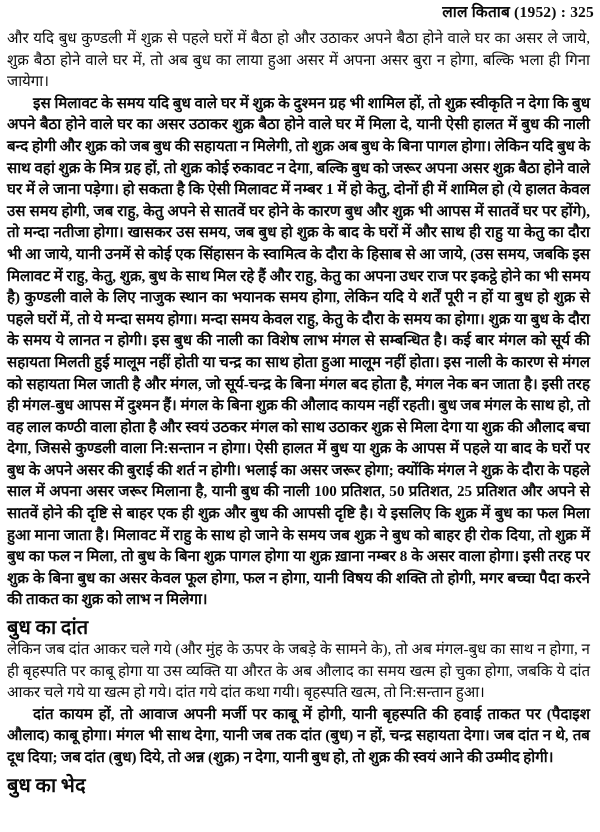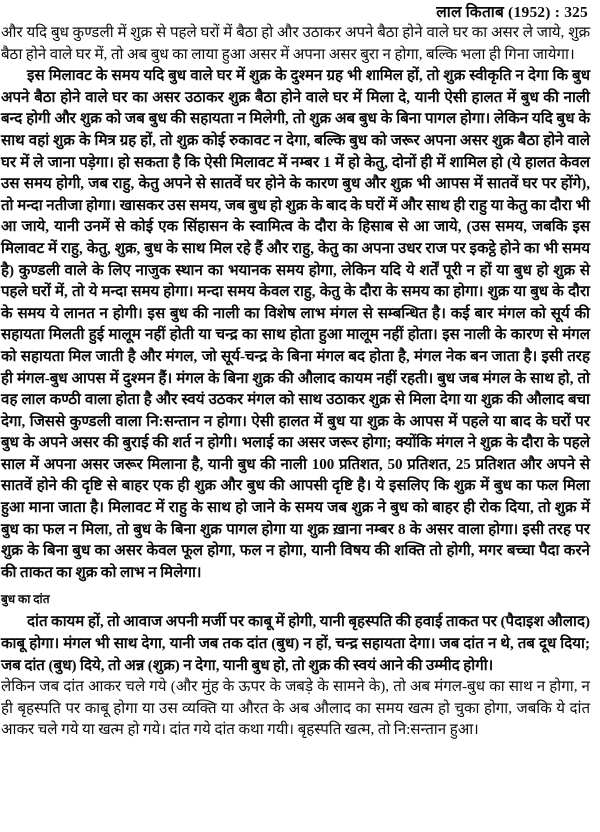--- a/index.html
+++ b/index.html
@@ -12,55 +12,55 @@
     height: 832px;
     overflow: hidden;
     font-family: "Liberation Serif", "DejaVu Serif", serif;
     color: #0a0a0a;
   }
   .page {
     position: relative;
     width: 600px;
     height: 832px;
     box-sizing: border-box;
-    padding: 0 10px 0 1px;
+    padding: 0 4px 0 1px;
   }
   .running-head {
     text-align: right;
     font-weight: bold;
     font-size: 15.5px;
     line-height: 20px;
     letter-spacing: 0.2px;
     padding-top: 2px;
     padding-right: 2px;
     white-space: nowrap;
   }
   .body-text {
     font-size: 15.1px;
     line-height: 21.6px;
     text-align: justify;
     text-justify: inter-word;
     word-spacing: -0.2px;
-    margin: 0;
+    margin: 6px;
     padding: 0;
   }
   p.para {
     margin: 0;
     padding: 0;
   }
   p.para.indent {
     text-indent: 26px;
     font-weight: bold;
   }
   p.para.noindent {
     text-indent: 0;
   }
   .section-heading {
     font-weight: bold;
-    font-size: 12px;
+    font-size: 20px;
     line-height: 23px;
     margin: 4px 0 0 0;
     padding: 0;
     text-align: left;
   }
   .heading-gap-top {
     margin-top: 5px;
   }
   .clip-last {
     max-height: 46px;
@@ -75,20 +75,21 @@
   <div class="running-head">लाल किताब (1952) : 325</div>
 
   <div class="body-text">
 
     <p class="para noindent">और यदि बुध कुण्डली में शुक्र से पहले घरों में बैठा हो और उठाकर अपने बैठा होने वाले घर का असर ले जाये, शुक्र बैठा होने वाले घर में, तो अब बुध का लाया हुआ असर में अपना असर बुरा न होगा, बल्कि भला ही गिना जायेगा।</p>
 
     <p class="para indent">इस मिलावट के समय यदि बुध वाले घर में शुक्र के दुश्मन ग्रह भी शामिल हों, तो शुक्र स्वीकृति न देगा कि बुध अपने बैठा होने वाले घर का असर उठाकर शुक्र बैठा होने वाले घर में मिला दे, यानी ऐसी हालत में बुध की नाली बन्द होगी और शुक्र को जब बुध की सहायता न मिलेगी, तो शुक्र अब बुध के बिना पागल होगा। लेकिन यदि बुध के साथ वहां शुक्र के मित्र ग्रह हों, तो शुक्र कोई रुकावट न देगा, बल्कि बुध को जरूर अपना असर शुक्र बैठा होने वाले घर में ले जाना पड़ेगा। हो सकता है कि ऐसी मिलावट में नम्बर 1 में हो केतु, दोनों ही में शामिल हो (ये हालत केवल उस समय होगी, जब राहु, केतु अपने से सातवें घर होने के कारण बुध और शुक्र भी आपस में सातवें घर पर होंगे), तो मन्दा नतीजा होगा। खासकर उस समय, जब बुध हो शुक्र के बाद के घरों में और साथ ही राहु या केतु का दौरा भी आ जाये, यानी उनमें से कोई एक सिंहासन के स्वामित्व के दौरा के हिसाब से आ जाये, (उस समय, जबकि इस मिलावट में राहु, केतु, शुक्र, बुध के साथ मिल रहे हैं और राहु, केतु का अपना उधर राज पर इकट्ठे होने का भी समय है) कुण्डली वाले के लिए नाजुक स्थान का भयानक समय होगा, लेकिन यदि ये शर्तें पूरी न हों या बुध हो शुक्र से पहले घरों में, तो ये मन्दा समय होगा। मन्दा समय केवल राहु, केतु के दौरा के समय का होगा। शुक्र या बुध के दौरा के समय ये लानत न होगी। इस बुध की नाली का विशेष लाभ मंगल से सम्बन्धित है। कई बार मंगल को सूर्य की सहायता मिलती हुई मालूम नहीं होती या चन्द्र का साथ होता हुआ मालूम नहीं होता। इस नाली के कारण से मंगल को सहायता मिल जाती है और मंगल, जो सूर्य-चन्द्र के बिना मंगल बद होता है, मंगल नेक बन जाता है। इसी तरह ही मंगल-बुध आपस में दुश्मन हैं। मंगल के बिना शुक्र की औलाद कायम नहीं रहती। बुध जब मंगल के साथ हो, तो वह लाल कण्ठी वाला होता है और स्वयं उठकर मंगल को साथ उठाकर शुक्र से मिला देगा या शुक्र की औलाद बचा देगा, जिससे कुण्डली वाला नि:सन्तान न होगा। ऐसी हालत में बुध या शुक्र के आपस में पहले या बाद के घरों पर बुध के अपने असर की बुराई की शर्त न होगी। भलाई का असर जरूर होगा; क्योंकि मंगल ने शुक्र के दौरा के पहले साल में अपना असर जरूर मिलाना है, यानी बुध की नाली 100 प्रतिशत, 50 प्रतिशत, 25 प्रतिशत और अपने से सातवें होने की दृष्टि से बाहर एक ही शुक्र और बुध की आपसी दृष्टि है। ये इसलिए कि शुक्र में बुध का फल मिला हुआ माना जाता है। मिलावट में राहु के साथ हो जाने के समय जब शुक्र ने बुध को बाहर ही रोक दिया, तो शुक्र में बुध का फल न मिला, तो बुध के बिना शुक्र पागल होगा या शुक्र ख़ाना नम्बर 8 के असर वाला होगा। इसी तरह पर शुक्र के बिना बुध का असर केवल फूल होगा, फल न होगा, यानी विषय की शक्ति तो होगी, मगर बच्चा पैदा करने की ताकत का शुक्र को लाभ न मिलेगा।</p>
 
     <h2 class="section-heading heading-gap-top">बुध का दांत</h2>
 
+    <p class="para noindent">लेकिन जब दांत आकर चले गये (और मुंह के ऊपर के जबड़े के सामने के), तो अब मंगल-बुध का साथ न होगा, न ही बृहस्पति पर काबू होगा या उस व्यक्ति या औरत के अब औलाद का समय खत्म हो चुका होगा, जबकि ये दांत आकर चले गये या खत्म हो गये। दांत गये दांत कथा गयी। बृहस्पति खत्म, तो नि:सन्तान हुआ।</p>
+
     <p class="para indent">दांत कायम हों, तो आवाज अपनी मर्जी पर काबू में होगी, यानी बृहस्पति की हवाई ताकत पर (पैदाइश औलाद) काबू होगा। मंगल भी साथ देगा, यानी जब तक दांत (बुध) न हों, चन्द्र सहायता देगा। जब दांत न थे, तब दूध दिया; जब दांत (बुध) दिये, तो अन्न (शुक्र) न देगा, यानी बुध हो, तो शुक्र की स्वयं आने की उम्मीद होगी।</p>
 
-    <p class="para noindent">लेकिन जब दांत आकर चले गये (और मुंह के ऊपर के जबड़े के सामने के), तो अब मंगल-बुध का साथ न होगा, न ही बृहस्पति पर काबू होगा या उस व्यक्ति या औरत के अब औलाद का समय खत्म हो चुका होगा, जबकि ये दांत आकर चले गये या खत्म हो गये। दांत गये दांत कथा गयी। बृहस्पति खत्म, तो नि:सन्तान हुआ।</p>
-
+    <h2 class="section-heading heading-gap-top">बुध का भेद</h2>
 
 
   </div>
 </div>
 
 </body></html>

